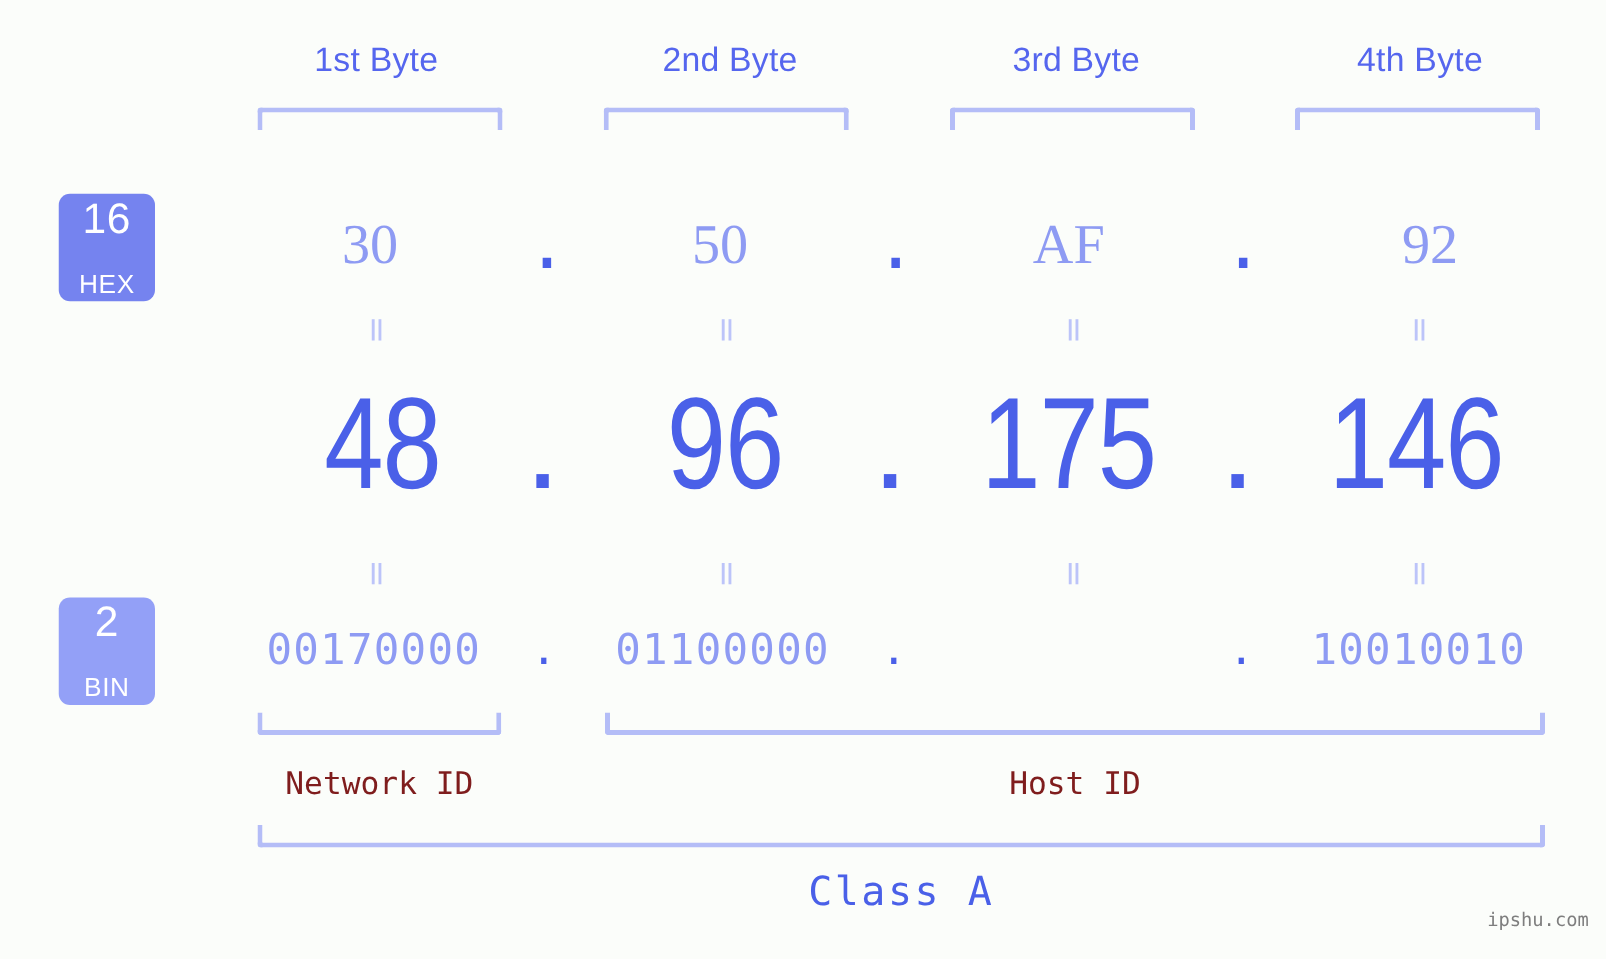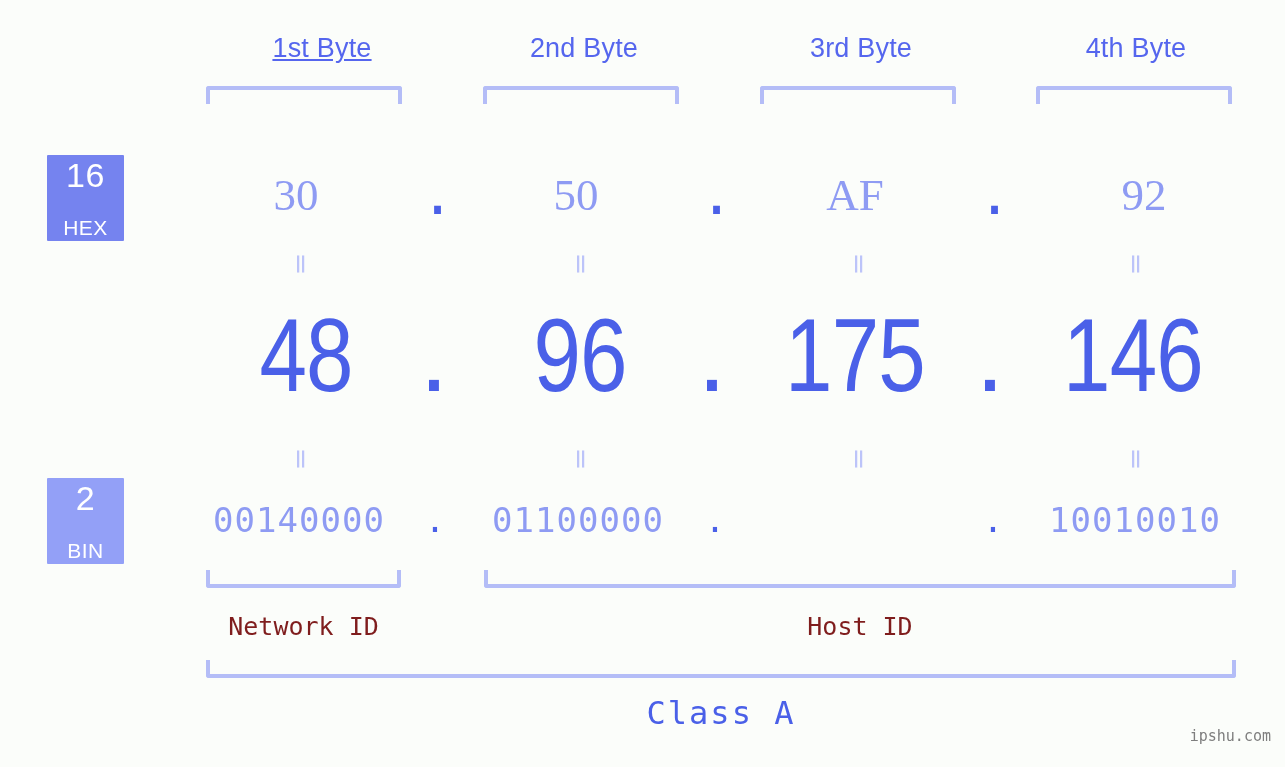--- a/index.html
+++ b/index.html
@@ -50,21 +50,21 @@
     box-sizing: border-box;
     border-radius: 0 0 3px 3px;
   }
 
   
   .badge {
     position: absolute;
     left: 47px;
     width: 77px;
     height: 86px;
-    border-radius: 1px;
+    border-radius: 9px;
     color: #ffffff;
     display: flex;
     flex-direction: column;
     align-items: center;
     justify-content: center;
     line-height: 1;
   }
   .badge .num {
     font-size: 34px;
     font-weight: 400;
@@ -203,21 +203,21 @@
     font-size: 15px;
     color: #7e7e7e;
     letter-spacing: 0px;
   }
 </style>
 </head>
 <body>
 
 <div id="stage">
 
-  <div class="byte-label" style="left:212px;width:220px;text-decoration:underline;">1st Byte</div>
+  <div class="byte-label" style="left:191px;width:220px;">1st Byte</div>
   <div class="byte-label" style="left:474px;width:220px;">2nd Byte</div>
   <div class="byte-label" style="left:751px;width:220px;">3rd Byte</div>
   <div class="byte-label" style="left:1026px;width:220px;">4th Byte</div>
 
   <div class="bracket-down" style="left:206px;top:86px;width:196px;"></div>
   <div class="bracket-down" style="left:483px;top:86px;width:196px;"></div>
   <div class="bracket-down" style="left:760px;top:86px;width:196px;"></div>
   <div class="bracket-down" style="left:1036px;top:86px;width:196px;"></div>
 
   <div class="badge" id="badge-hex">
@@ -253,21 +253,21 @@
     <div class="dec-dot" style="left:820px;">.</div>
     <div class="dec-cell" style="left:858px;width:250px;">146</div>
   </div>
 
   <div class="eqsep" style="left:286px;top:445px;">=</div>
   <div class="eqsep" style="left:566px;top:445px;">=</div>
   <div class="eqsep" style="left:844px;top:445px;">=</div>
   <div class="eqsep" style="left:1121px;top:445px;">=</div>
 
   <div class="row" id="row-bin">
-    <div class="bin-cell" style="left:46px;width:206px;">00140000</div>
+    <div class="bin-cell" style="left:46px;width:206px;">00170000</div>
     <div class="bin-dot" style="left:272px;">.</div>
     <div class="bin-cell" style="left:325px;width:206px;">01100000</div>
     <div class="bin-dot" style="left:552px;">.</div>
     <div class="bin-dot" style="left:830px;">.</div>
     <div class="bin-cell" style="left:882px;width:206px;">10010010</div>
   </div>
 
   <div class="bracket-up" style="left:206px;top:570px;width:195px;"></div>
   <div class="bracket-up" style="left:484px;top:570px;width:752px;"></div>
 

